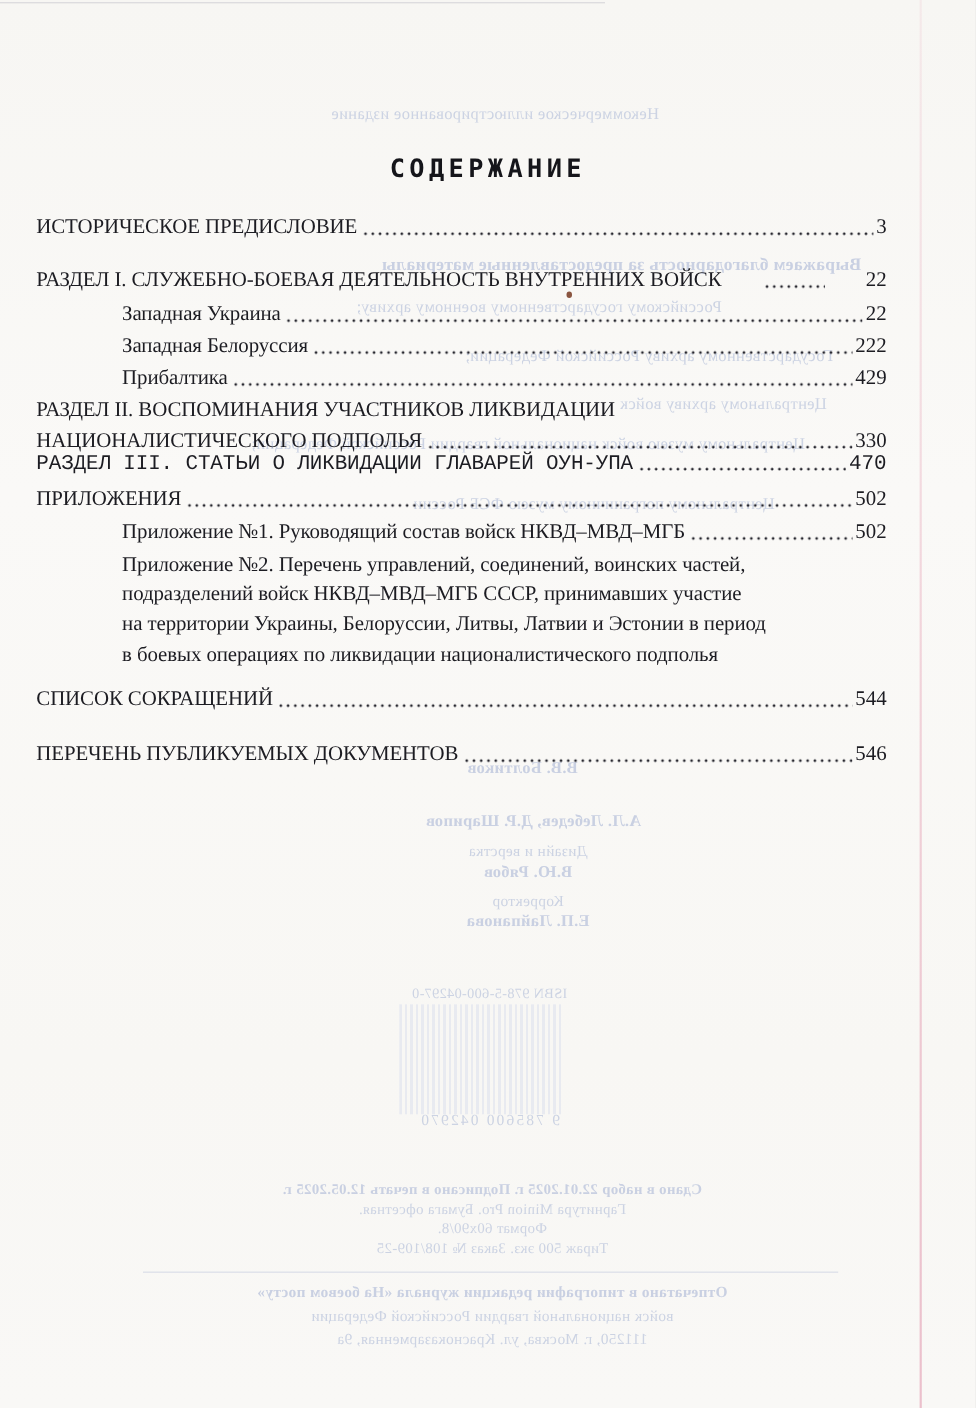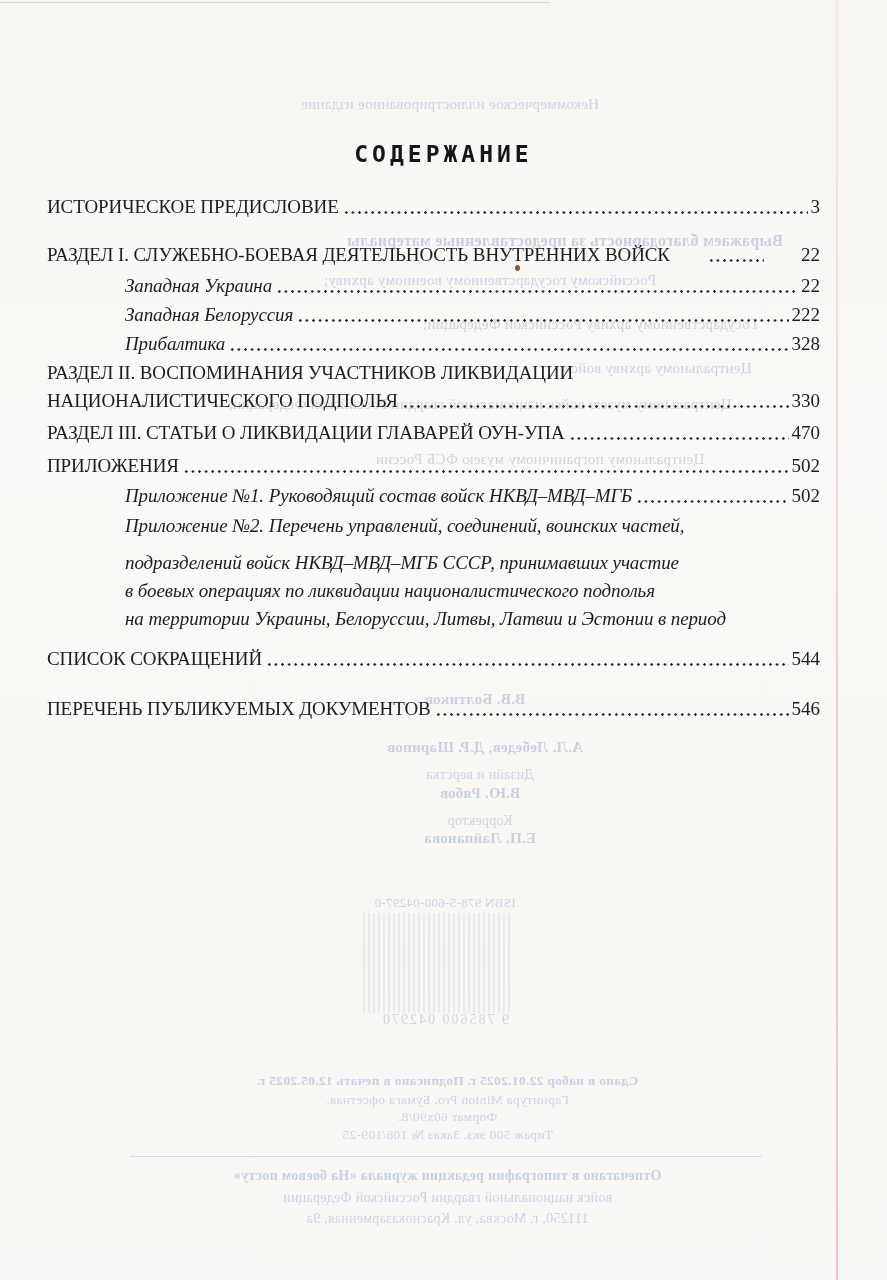--- a/index.html
+++ b/index.html
@@ -38,26 +38,26 @@
   .st-rule{position:absolute;left:130px;top:1156px;width:632px;height:1px;background:#d7dbe7;z-index:1;}
   
   .title{
     position:absolute;top:141px;left:0;width:100%;
     text-align:center;
     font-family:"DejaVu Sans Mono", monospace;
     font-weight:700;font-size:23px;letter-spacing:4px;
     color:#15151a;z-index:2;
   }
   .toc{
-    position:absolute;left:47px;top:197px;width:773px;z-index:2;
+    position:absolute;left:33px;top:197px;width:773px;z-index:2;
     font-size:19px;
   }
   .row{display:flex;align-items:baseline;line-height:20px;height:20px;}
   .row .lbl{white-space:nowrap;letter-spacing:-0.1px;}
-  .row.ind .lbl{padding-left:78px;font-style:italic;}
+  .row.ind .lbl{padding-left:78px;}
   .leader{
     flex:1;align-self:stretch;margin:0 3px 0 4px;
     background-image:radial-gradient(circle,#26262e 1.05px,rgba(0,0,0,0) 1.45px);
     background-size:6.6px 5px;
     background-repeat:repeat-x;
     background-position:left bottom 2px;
   }
   .pg{white-space:nowrap;}
 </style>
 </head>
@@ -122,34 +122,34 @@
 
     <div class="row ind" style="margin-top:9px;">
       <span class="lbl">Западная Белоруссия</span>
       <span class="leader"></span>
       <span class="pg">222</span>
     </div>
 
     <div class="row ind" style="margin-top:9px;">
       <span class="lbl">Прибалтика</span>
       <span class="leader"></span>
-      <span class="pg">328</span>
+      <span class="pg">429</span>
     </div>
 
     <div class="row" style="margin-top:9px;text-align:center;">
       <span class="lbl">РАЗДЕЛ II. ВОСПОМИНАНИЯ УЧАСТНИКОВ ЛИКВИДАЦИИ</span>
     </div>
 
     <div class="row" style="margin-top:8px;">
       <span class="lbl">НАЦИОНАЛИСТИЧЕСКОГО ПОДПОЛЬЯ</span>
       <span class="leader"></span>
       <span class="pg">330</span>
     </div>
 
-    <div class="row" style="margin-top:12px;">
+    <div class="row" style="margin-top:0;font-family:Liberation Mono, monospace;">
       <span class="lbl">РАЗДЕЛ III. СТАТЬИ О ЛИКВИДАЦИИ ГЛАВАРЕЙ ОУН-УПА</span>
       <span class="leader"></span>
       <span class="pg">470</span>
     </div>
 
     <div class="row" style="margin-top:13px;">
       <span class="lbl">ПРИЛОЖЕНИЯ</span>
       <span class="leader"></span>
       <span class="pg">502</span>
     </div>
@@ -157,30 +157,30 @@
     <div class="row ind" style="margin-top:10px;">
       <span class="lbl">Приложение №1. Руководящий состав войск НКВД–МВД–МГБ</span>
       <span class="leader"></span>
       <span class="pg">502</span>
     </div>
 
     <div class="row ind" style="margin-top:10px;">
       <span class="lbl">Приложение №2. Перечень управлений, соединений, воинских частей,</span>
     </div>
 
-    <div class="row ind" style="margin-top:17px;">
+    <div class="row ind" style="margin-top:6px;">
       <span class="lbl">подразделений войск НКВД–МВД–МГБ СССР, принимавших участие</span>
     </div>
 
     <div class="row ind" style="margin-top:8px;">
-      <span class="lbl">в боевых операциях по ликвидации националистического подполья</span>
+      <span class="lbl">на территории Украины, Белоруссии, Литвы, Латвии и Эстонии в период</span>
     </div>
 
     <div class="row ind" style="margin-top:8px;">
-      <span class="lbl">на территории Украины, Белоруссии, Литвы, Латвии и Эстонии в период</span>
+      <span class="lbl">в боевых операциях по ликвидации националистического подполья</span>
     </div>
 
 
     <div class="row" style="margin-top:20px;">
       <span class="lbl">СПИСОК СОКРАЩЕНИЙ</span>
       <span class="leader"></span>
       <span class="pg">544</span>
     </div>
 
     <div class="row" style="margin-top:30px;">

